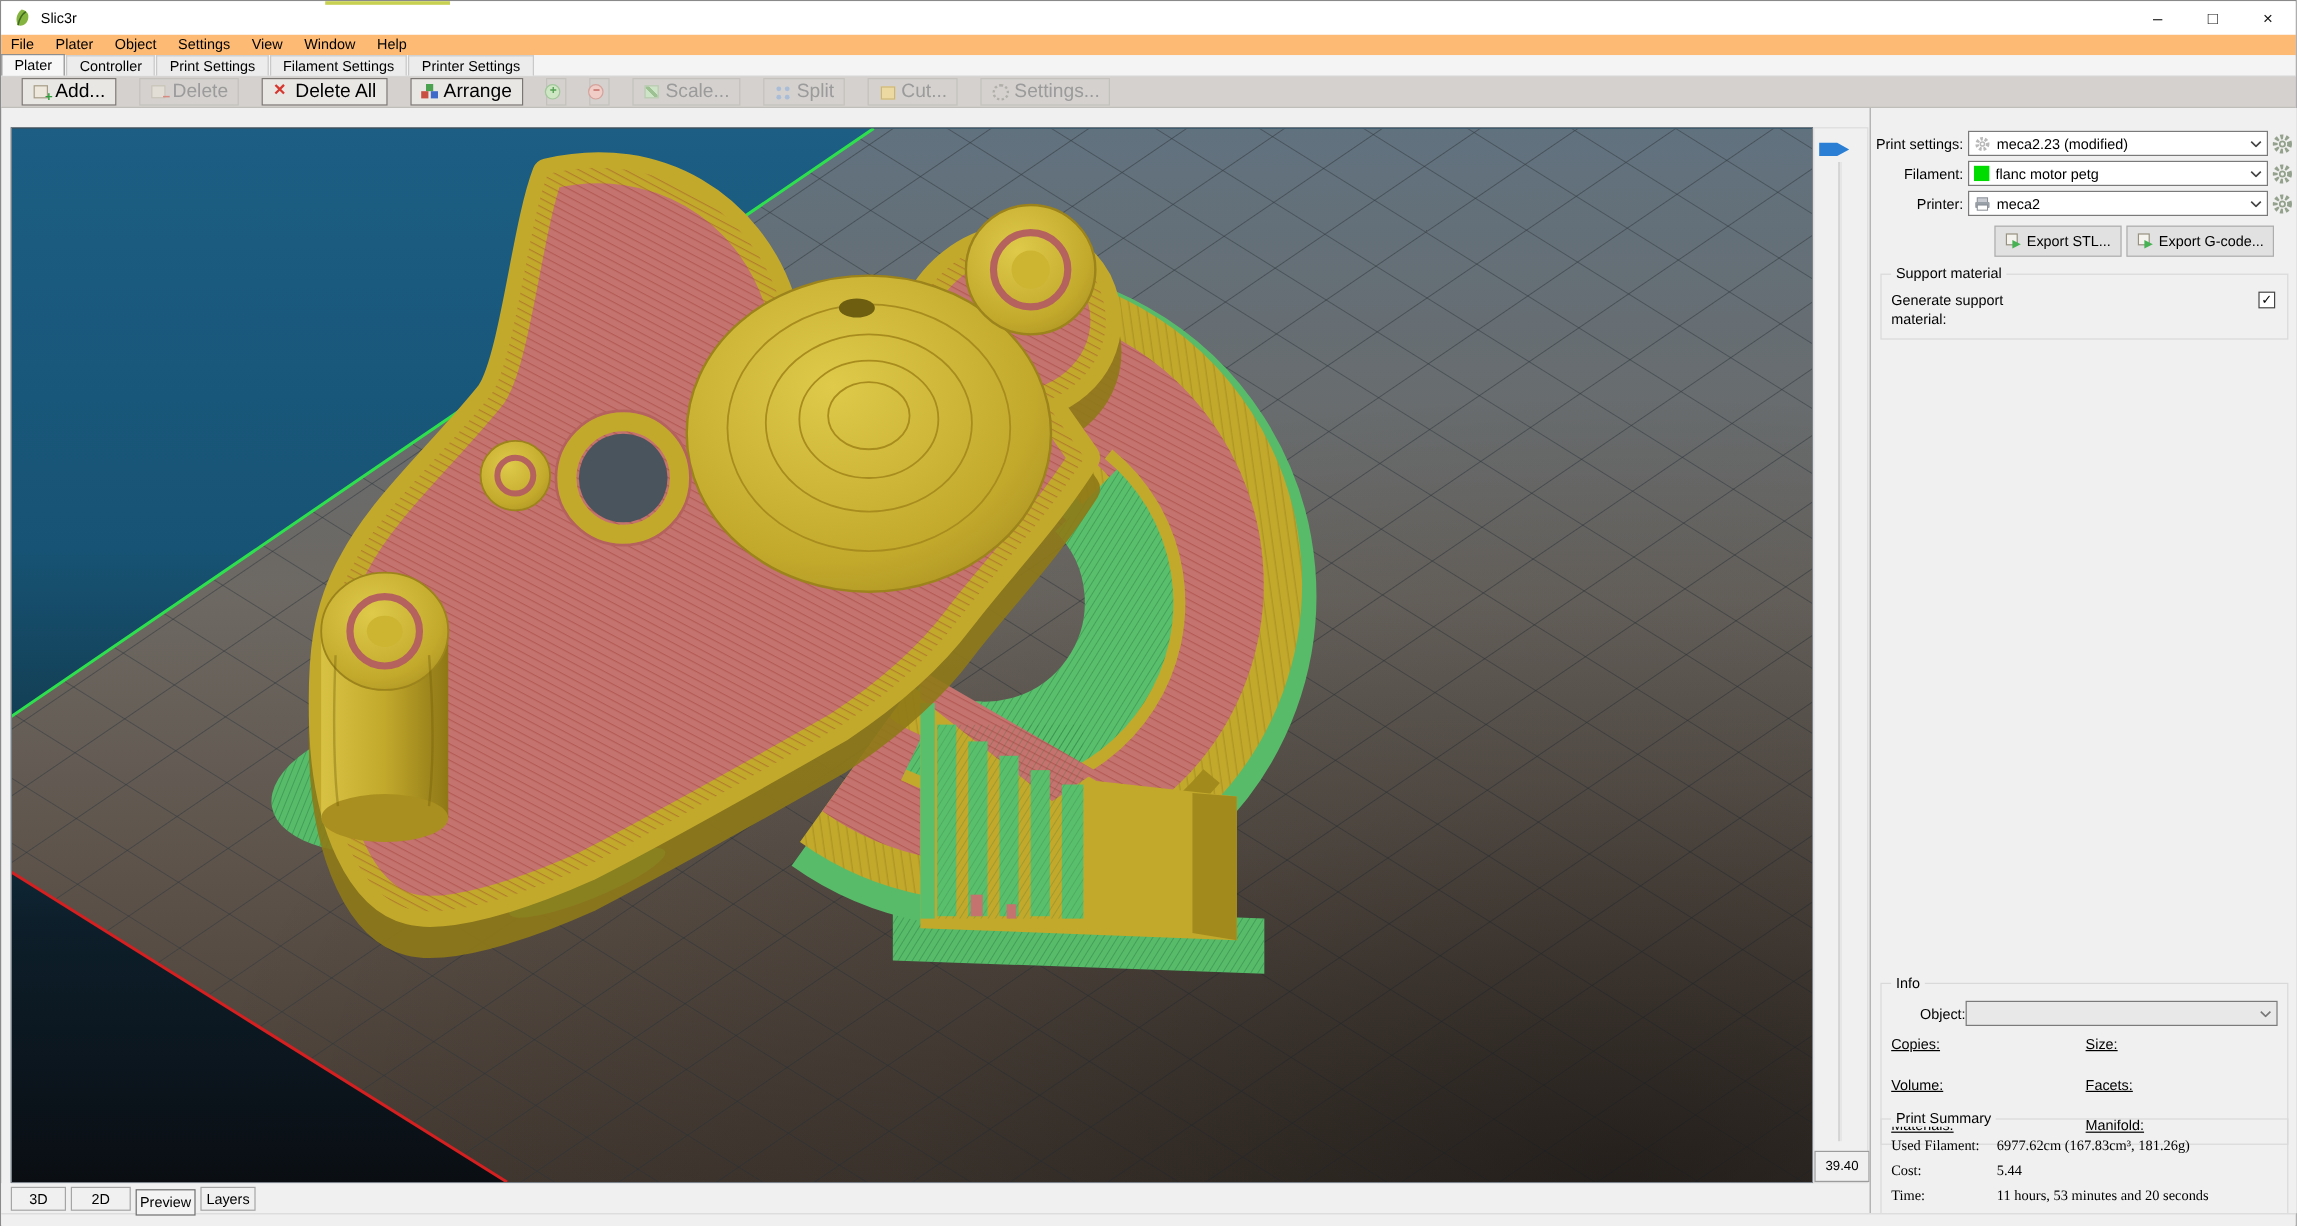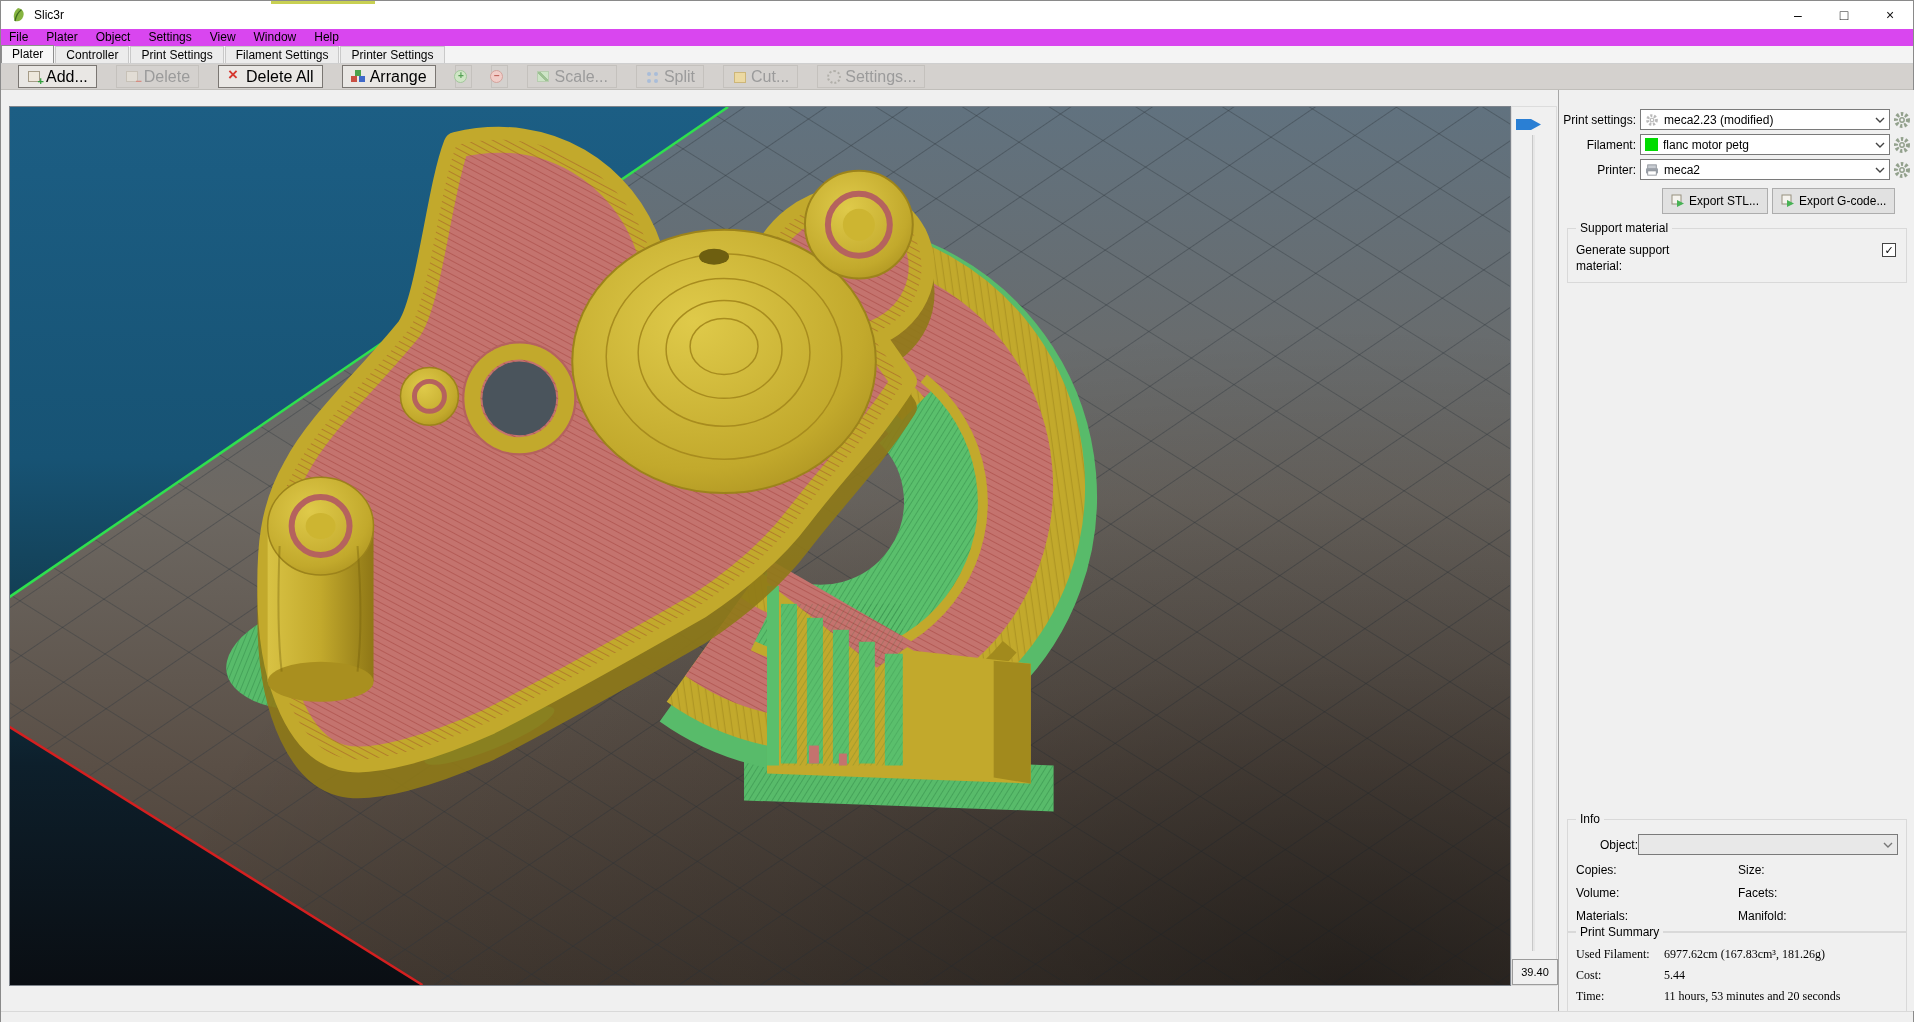--- a/index.html
+++ b/index.html
@@ -10,21 +10,21 @@
   
   .artifact-bar { position:absolute; left:270px; top:0; width:104px; height:3px; background:#c8d052; z-index:50; }
   .titlebar { position:absolute; left:0; top:0; width:100%; height:28px; background:#ffffff; display:flex; align-items:center; }
   .app-icon { margin-left:9px; width:16px; height:16px; display:inline-block; }
   .title-text { margin-left:8px; font-size:12px; }
   .win-controls { position:absolute; right:0; top:0; height:28px; display:flex; }
   .win-btn { width:46px; height:28px; display:flex; align-items:center; justify-content:center;
              font-size:14px; color:#111; cursor:default; }
 
   
-  .menubar { position:absolute; left:0; top:28px; width:100%; height:17px; background:#d946ef; display:flex; align-items:center; }
+  .menubar { position:absolute; left:0; top:28px; width:100%; height:17px; background:#fdba74; display:flex; align-items:center; }
   .menu-item { padding:0 9px; height:17px; line-height:17px; }
   .menu-item:first-child { padding-left:8px; }
 
   
   .tabbar { position:absolute; left:0; top:45px; width:100%; height:18px; background:#f4f4f4; border-bottom:1px solid #cfcfcf; display:flex; align-items:flex-end; }
   .top-tab { height:17px; line-height:16px; padding:0 10px; border:1px solid #c9c9c9; border-bottom:none; background:#ececec; margin-right:1px; }
   .top-tab.active { background:#f7f7f7; border-color:#8e8e8e; height:18px; position:relative; z-index:2; }
 
   
   .toolbar { position:absolute; left:0; top:63px; width:100%; height:26px; background:#d4d1ce; border-bottom:1px solid #c0beba; display:flex; align-items:center; gap:4px; padding-left:2px; }
@@ -74,21 +74,21 @@
   .groupbox { position:relative; border:1px solid #d9d9d9; margin:14px 8px 0 8px; padding:14px 8px 8px 8px; }
   .groupbox .legend { position:absolute; top:-8px; left:8px; background:#f0f0f0; padding:0 4px; }
   .support-row { display:flex; align-items:flex-start; }
   .support-label { width:130px; line-height:1.3; }
   .checkbox { margin-left:auto; margin-right:2px; width:14px; height:14px; border:1px solid #444; background:#fff;
               display:flex; align-items:center; justify-content:center; font-size:11px; line-height:12px; }
   .info-box { position:absolute; left:0; right:0; top:729px; margin:0 8px; }
   .object-row { display:flex; align-items:center; margin-bottom:8px;margin-left:24px; }
   .object-label { width:38px; flex:none; }
   .combo.disabled { background:#e8e8e8; flex:1; width:auto; }
-  .info-grid { display:grid; grid-template-columns:162px 1fr; row-gap:9px; padding-left:0; }
+  .info-grid { display:grid; grid-template-columns:162px 1fr; row-gap:20px; padding-left:0;text-decoration:underline; }
   .summary-box { position:absolute; left:0; right:0; top:842px; margin:0 8px; }
   .sum-row { display:flex; margin-bottom:6px;font-family:Liberation Serif, serif; }
   .sum-label { width:88px; flex:none; }
 
   
   .bottom-tabs { position:absolute; left:0; top:985px; width:1510px; height:25px; background:#f0f0f0; }
   .b-tab { position:absolute; top:3px; height:20px; border:1px solid #a5a5a5; background:#f0f0f0; display:flex; align-items:center; justify-content:center; font-size:12px; }
   .b-tab.t3d { left:8px;  width:46px; }
   .b-tab.t2d { left:58px; width:50px; }
   .b-tab.tpv { left:112px; width:50px; top:5px; height:22px; border-color:#6e6e6e; z-index:2; background:#f3f3f3; }
@@ -443,15 +443,21 @@
         <span class="sum-label">Cost:</span>
         <span>5.44</span>
       </div>
       <div class="sum-row">
         <span class="sum-label">Time:</span>
         <span>11 hours, 53 minutes and 20 seconds</span>
       </div>
     </div>
   </div>
 
+  <div class="bottom-tabs">
+    <span class="b-tab t3d">3D</span>
+    <span class="b-tab t2d">2D</span>
+    <span class="b-tab tpv">Preview</span>
+    <span class="b-tab tly">Layers</span>
+  </div>
 
   <div class="statusbar"></div>
 </div>
 
 </body></html>

